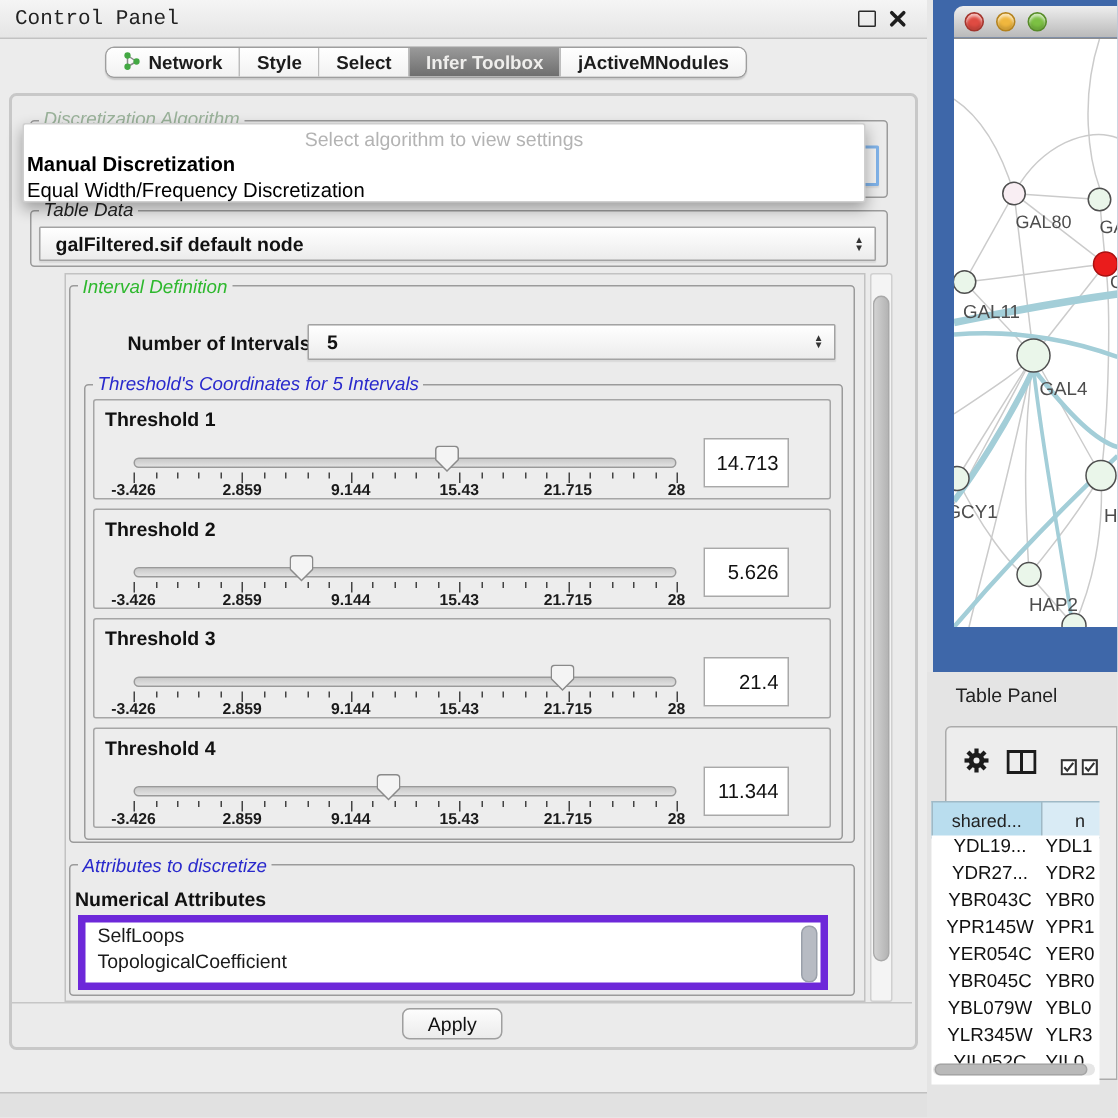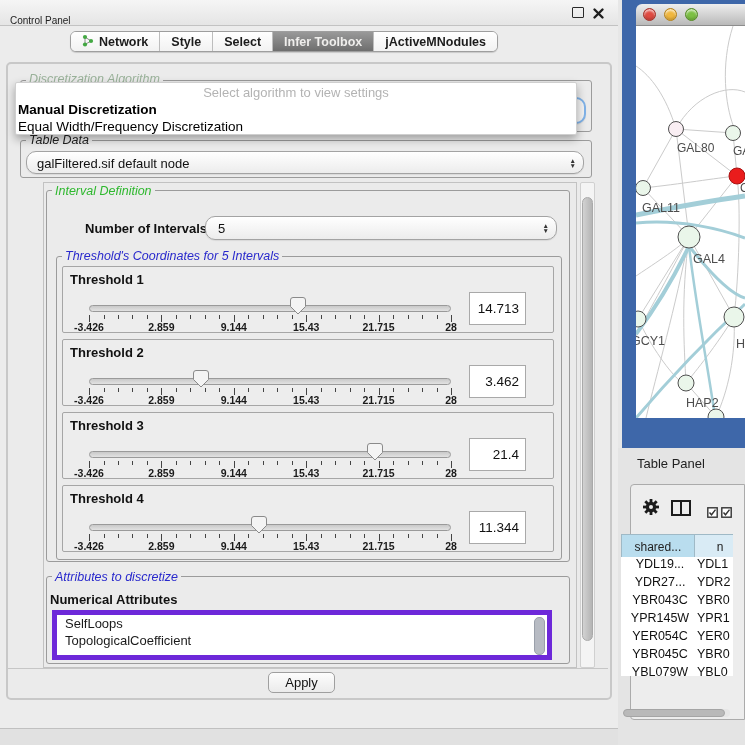--- a/index.html
+++ b/index.html
@@ -3,21 +3,21 @@
 <meta charset="utf-8">
 <style>
   * { margin:0; padding:0; box-sizing:border-box; }
   html,body { width:745px; height:745px; background:#e7e7e7; font-family:"Liberation Sans", sans-serif; overflow:hidden; }
   #app { position:relative; width:745px; height:745px; background:#e7e7e7; }
 
   
   #cp { position:absolute; left:0; top:0; width:618px; height:745px; background:#ececec; }
   #cp-titlebar { position:absolute; left:0; top:0; width:618px; height:26px;
     background:linear-gradient(#f5f5f5,#e5e5e5); border-bottom:1px solid #c2c2c2; }
-  #cp-title { position:absolute; left:10px; top:15px; font-size:10px; color:#222; }
+  #cp-title { position:absolute; left:10px; top:5px; font-size:14px; color:#222;font-family:Liberation Mono, monospace; }
   .win-ctl { position:absolute; top:7px; }
   #float-icon { left:572px; width:12px; height:11px; border:1.7px solid #2a2a2a; border-radius:1px; background:transparent; }
   #close-icon { left:592px; top:6px; }
 
   .segbar { position:absolute; display:inline-flex; border:1px solid #9e9e9e; border-radius:6px;
     overflow:hidden; background:#fff; box-shadow:0 1px 1px rgba(0,0,0,.15); }
   .seg { display:flex; align-items:center; padding:0 11px; font-size:12.5px; font-weight:bold; color:#1c1c1c;
     background:linear-gradient(#ffffff,#f2f2f2); border-right:1px solid #bdbdbd; white-space:nowrap; }
   .seg:last-child { border-right:none; }
   .seg.sel { background:linear-gradient(#999999,#6e6e6e); color:#efeeec; }
@@ -28,21 +28,21 @@
   #cp-content { position:absolute; left:6px; top:62px; width:606px; height:638px;
     border:2px solid #c8c8c8; border-radius:5px; background:#ebebeb; }
 
   .gbox { position:absolute; border:1px solid #9b9b9b; border-radius:3px; }
   .gtitle { position:absolute; font-size:12.5px; background:#ebebeb; padding:0 3px; white-space:nowrap;font-style:italic; }
   .gtitle.green { color:#2eb82e; }
   .gtitle.blue { color:#2929cc; }
   .gtitle.faint { color:#9ab29a; }
 
   .combo { position:absolute; background:linear-gradient(#ffffff,#ececec); border:1px solid #a3a3a3;
-    border-radius:10px; box-shadow:0 1px 1px rgba(0,0,0,.08); }
+    border-radius:1px; box-shadow:0 1px 1px rgba(0,0,0,.08);font-weight:bold; }
   .combo .txt { position:absolute; left:10px; top:50%; transform:translateY(-50%); font-size:13px; color:#111; white-space:nowrap; }
   .combo .stepper { position:absolute; right:7px; top:50%; transform:translateY(-50%); font-size:6.5px;
     line-height:5px; color:#333; text-align:center; }
 
   
   #viewport { position:absolute; left:43px; top:182px; width:534px; height:486px; border:1px solid #c2c2c2; background:transparent; }
   #v-scroll { position:absolute; left:580px; top:182px; width:15px; height:486px; background:#f4f4f4;
     border:1px solid #d0d0d0; border-radius:2px; }
   #v-thumb { position:absolute; left:1px; top:14px; width:11px; height:444px; border-radius:6px;
     background:linear-gradient(90deg,#d2d2d2,#b4b4b4); border:1px solid #a9a9a9; }
@@ -100,21 +100,21 @@
   #tpanel { position:absolute; left:618px; top:448px; width:127px; height:297px; background:#e4e4e4; }
   #tpanel-title { position:absolute; left:19px; top:8px; font-size:13px; color:#222; }
   #tpanel-box { position:absolute; left:12px; top:36px; width:115px; height:236px; background:#ededed;
     border:1px solid #ababab; border-radius:4px 0 0 4px; overflow:hidden; }
   .tp-icon { position:absolute; }
   #tp-header { position:absolute; left:3px; top:86px; width:112px; height:25px; display:flex; }
   .th-cell { font-size:12px; color:#222; border:1px solid #9fb9c6; border-right:none; display:flex;
     align-items:center; justify-content:center; overflow:hidden; white-space:nowrap; }
   .th-cell.c1 { width:76px; background:#b9ddee; }
   .th-cell.c2 { width:40px; background:#d9ebf5; justify-content:flex-start; padding-left:22px; }
-  #tp-rows { position:absolute; left:3px; top:109px; width:112px; height:119px; background:#fff; overflow:hidden; }
+  #tp-rows { position:absolute; left:3px; top:109px; width:112px; height:166px; background:#fff; overflow:hidden; }
   .tp-row { display:flex; height:18px; font-size:12.5px; color:#111; }
   .tp-row .c1 { width:76px; padding-left:2px; text-align:center; overflow:hidden; white-space:nowrap; }
   .tp-row .c2 { width:36px; overflow:hidden; white-space:nowrap; }
   #tp-hscroll { position:absolute; left:4px; top:261px; width:108px; height:8px; background:#e6e6e6; border-radius:4px; }
   #tp-hthumb { position:absolute; left:1px; top:0; width:102px; height:8px; background:#b9b9b9; border-radius:4px; border:1px solid #a5a5a5; }
 </style>
 </head>
 <body>
 
 <div id="app">
@@ -270,21 +270,21 @@
             <i style="left: 362px; height: 7px;"></i>
           </div>
           <div class="ticklabels">
             <b style="left: 0px;">-3.426</b>
             <b style="left: 72.4px;">2.859</b>
             <b style="left: 144.8px;">9.144</b>
             <b style="left: 217.2px;">15.43</b>
             <b style="left: 289.6px;">21.715</b>
             <b style="left: 362px;">28</b>
           </div>
-          <div class="vbox">3.462</div>
+          <div class="vbox">5.626</div>
         </div>
         <div class="trow">
           <div class="tlabel">Threshold 3</div>
           <div class="track"></div>
           <div class="thumb" style="left: 304px;"><svg width="16" height="18" viewBox="0 0 16 18">
               <path d="M3 0.5 H13 Q15.5 0.5 15.5 3 V9.5 L8 17 L0.5 9.5 V3 Q0.5 0.5 3 0.5 Z" fill="#f4f4f4" stroke="#8a8a8a"></path>
             </svg></div>
           <div class="ticks">
             <i style="left: 0px; height: 7px;"></i>
             <i style="left: 14.5px; height: 4px;"></i>

